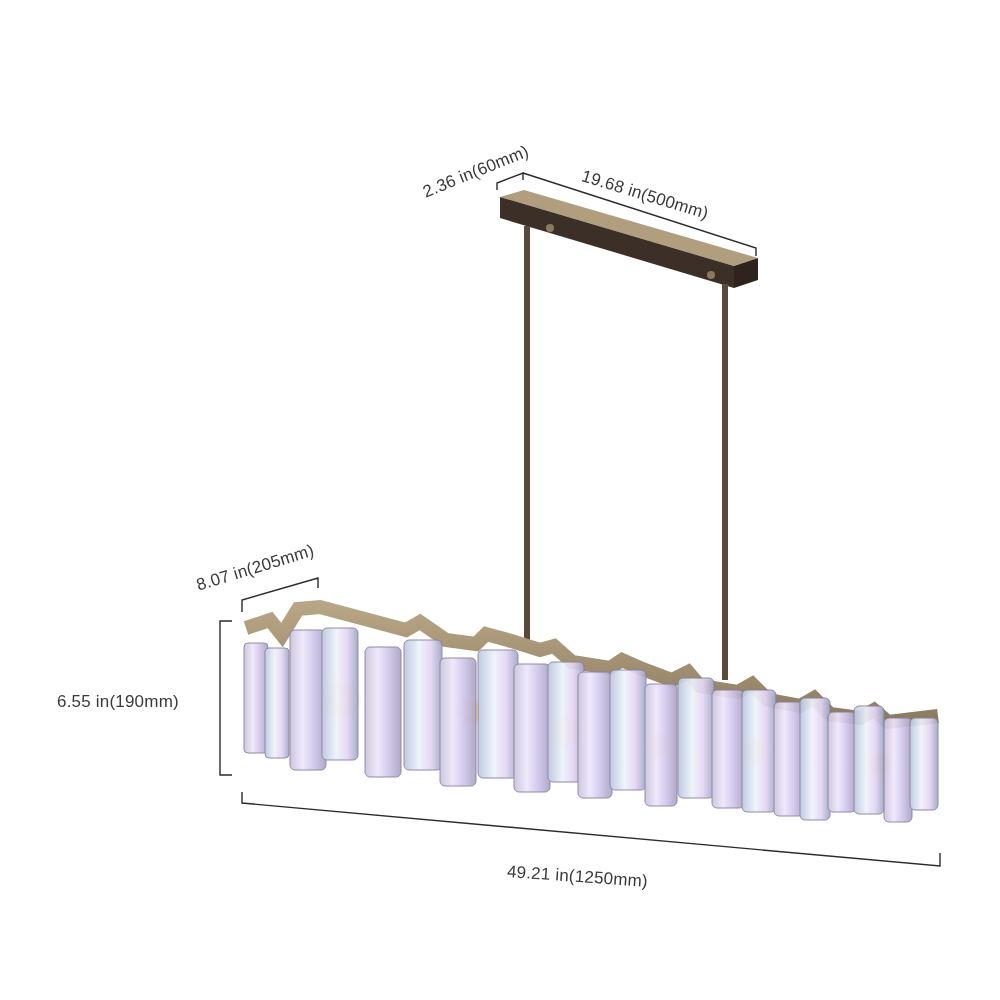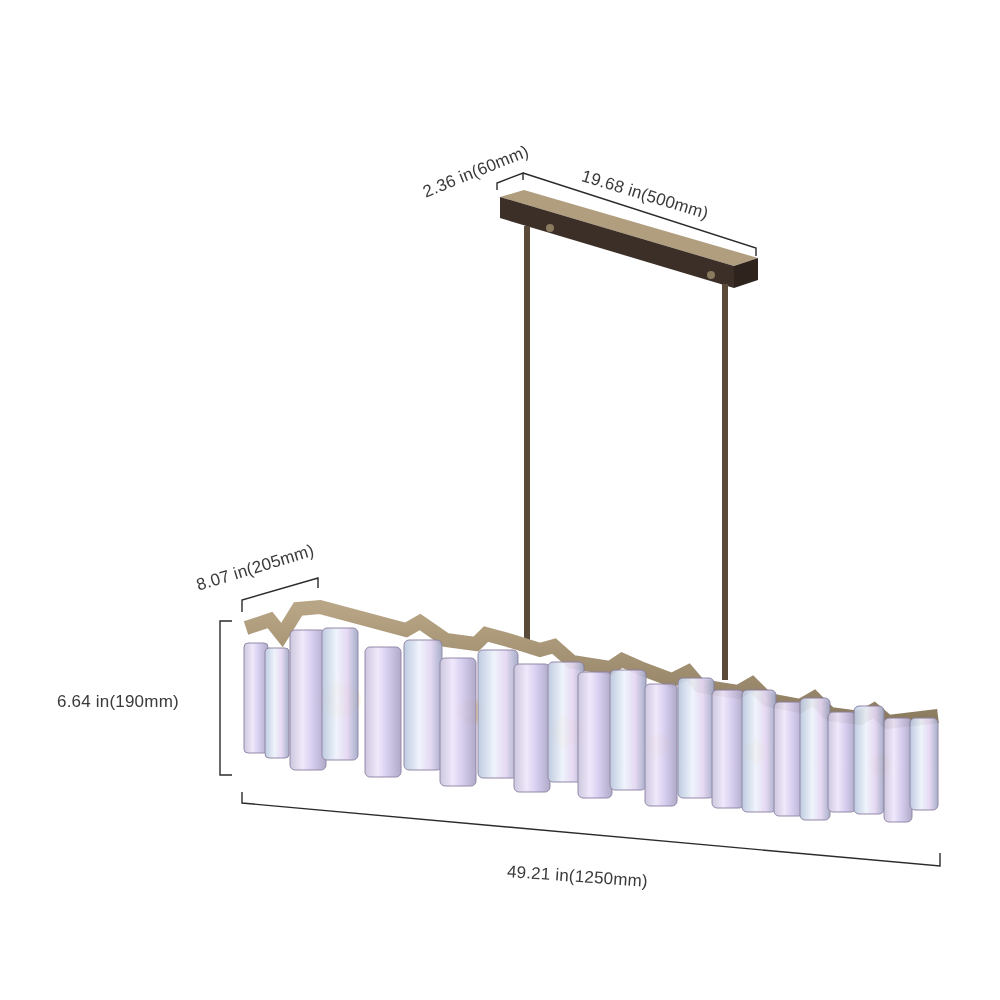--- a/index.html
+++ b/index.html
@@ -99,15 +99,15 @@
 
       <polyline points="232,621 220,621 220,775 232,775"></polyline>
 
       <polyline points="242,792 242,803 940,866 940,853"></polyline>
     </g>
   </svg>
 
   <span class="dim-label" style="left:424px; top:183px; transform: rotate(-22deg);">2.36 in(60mm)</span>
   <span class="dim-label" style="left:582px; top:166px; transform: rotate(17deg);">19.68 in(500mm)</span>
   <span class="dim-label" style="left:197px; top:576px; transform: rotate(-17deg);">8.07 in(205mm)</span>
-  <span class="dim-label" style="left:57px; top:692px;">6.64 in(190mm)</span>
+  <span class="dim-label" style="left:57px; top:692px;">6.55 in(190mm)</span>
   <span class="dim-label" style="left:507px; top:862px; transform: rotate(4deg);">49.21 in(1250mm)</span>
 </div>
 
 </body></html>

